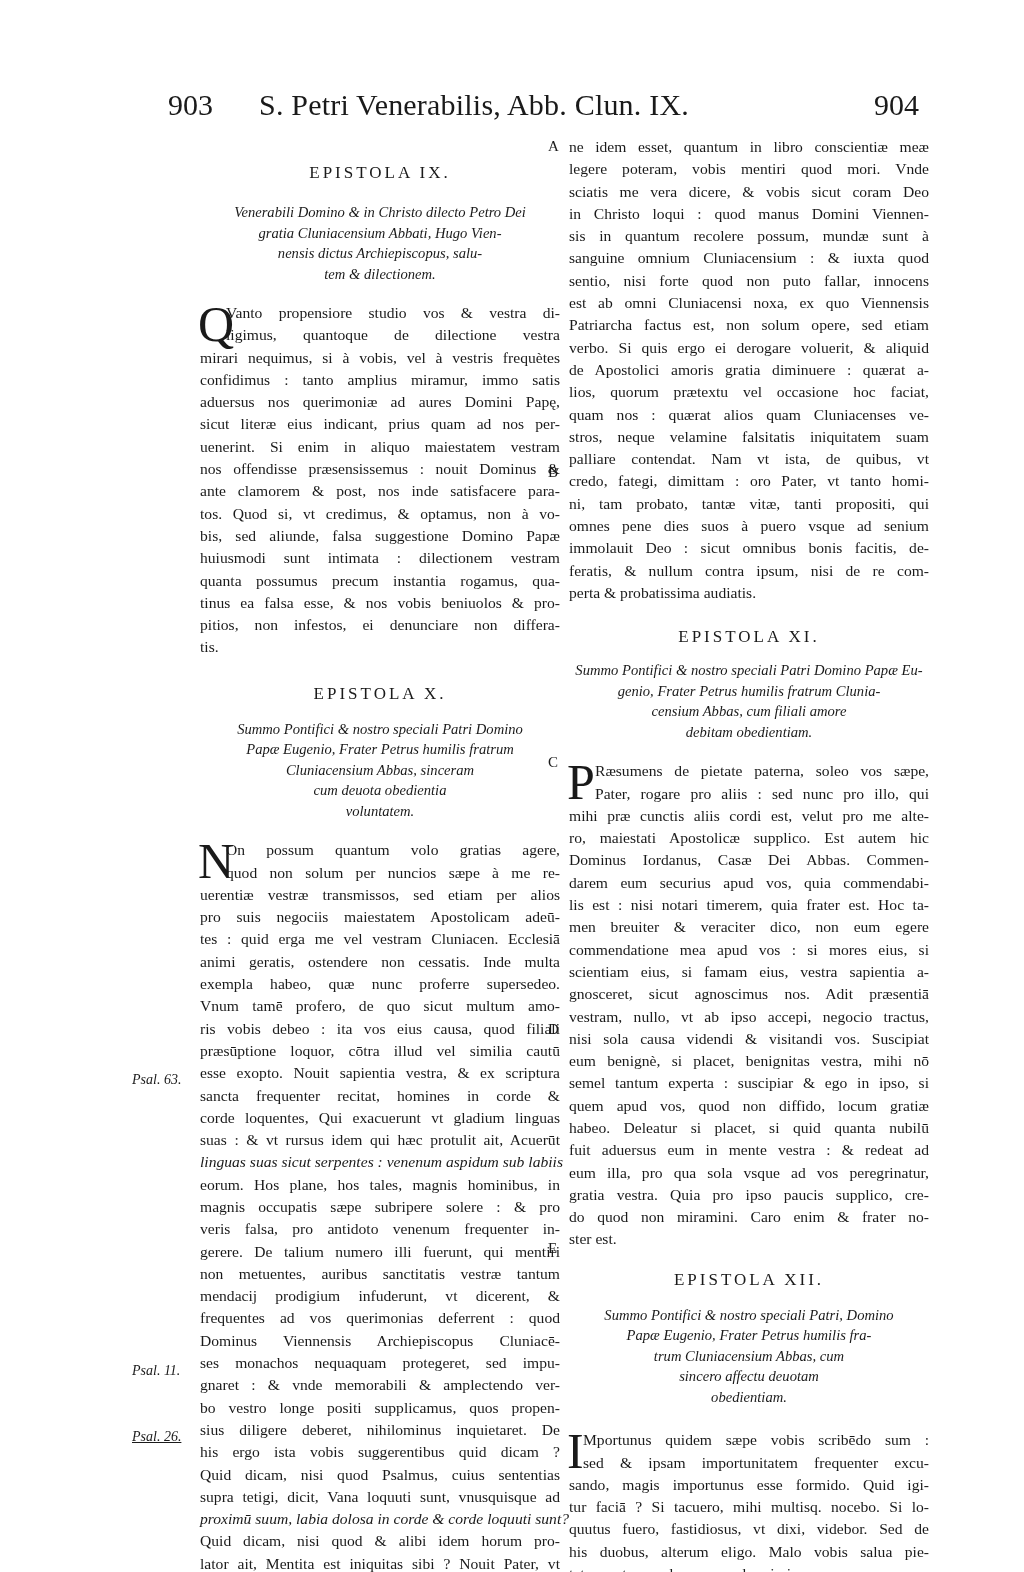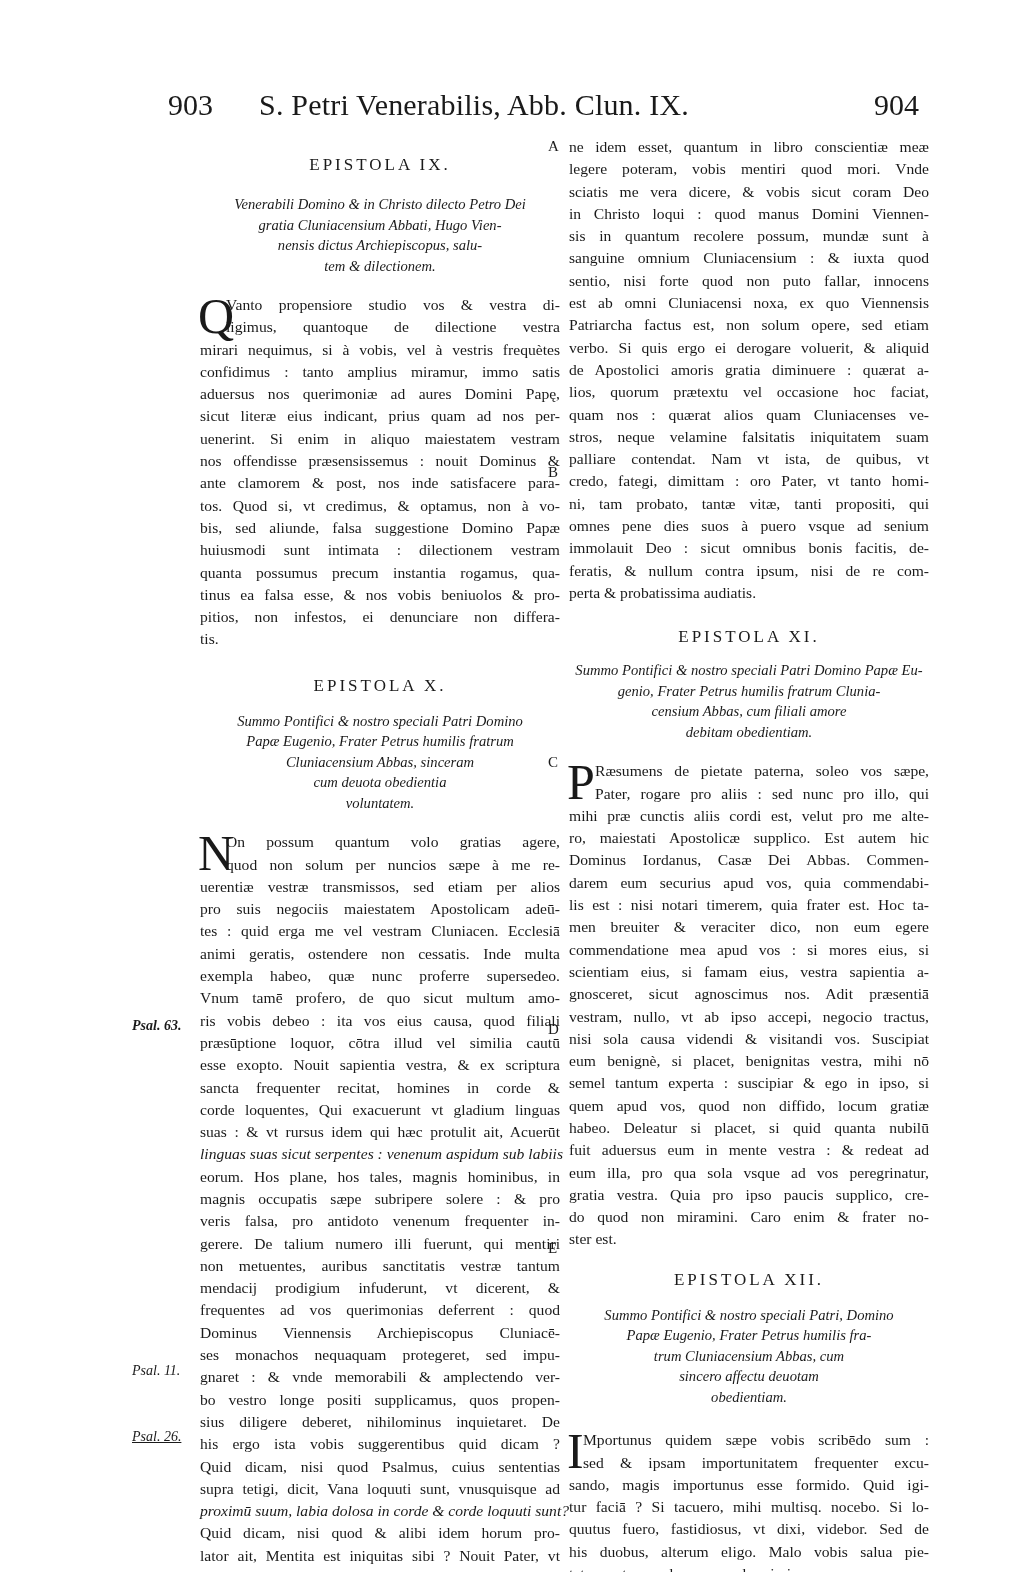--- a/index.html
+++ b/index.html
@@ -10,21 +10,21 @@
   .pnum { position: absolute; top: 0; font-size: 30px; }
   .pnum.left { left: 168px; }
   .pnum.right { left: 874px; }
   .running-title { position: absolute; top: 0; left: 259px; font-size: 30px; letter-spacing: 0.2px; }
   .col { position: absolute; width: 360px; }
   .col.left { left: 200px; top: 150px; }
   .col.right { left: 569px; top: 136px; }
   .line { height: 22.3px; line-height: 22.3px; font-size: 15.6px; white-space: nowrap;
           text-align: justify; text-align-last: justify; position: relative; }
   .line.last { text-align-last: left; }
-  .ep-title { text-align: center; font-size: 17px; letter-spacing: 3px; height: 30px; line-height: 30px; margin: 0; }
+  .ep-title { text-align: center; font-size: 17px; letter-spacing: 3px; height: 30px; line-height: 30px; margin: 8px; }
   .addr { font-style: italic; text-align: center; font-size: 14.6px; line-height: 20.5px; }
   .addr div { height: 20.5px; white-space: nowrap; }
   .dropcap-wrap { position: relative; }
   .dropcap { position: absolute; left: -2px; top: 0px; font-size: 50px; line-height: 44px; }
   .indent { padding-left: 26px; }
   .sidenote { position: absolute; font-size: 14px; font-style: italic; white-space: nowrap; }
   .marker { position: absolute; font-size: 15px; }
   .it { font-style: italic; }
 </style>
 </head>
@@ -37,21 +37,21 @@
     <span class="running-title">S. Petri Venerabilis, Abb. Clun. IX.</span>
     <span class="pnum right">904</span>
   </div>
 
   <span class="marker" style="left:548px; top:138px;">A</span>
   <span class="marker" style="left:548px; top:464px;">B</span>
   <span class="marker" style="left:548px; top:754px;">C</span>
   <span class="marker" style="left:548px; top:1021px;">D</span>
   <span class="marker" style="left:548px; top:1240px;">E</span>
 
-  <span class="sidenote" style="left:132px; top:1018px;font-weight:bold;">Psal. 63.</span>
+  <span class="sidenote" style="left:132px; top:1072px;">Psal. 63.</span>
   <span class="sidenote" style="left:132px; top:1363px;">Psal. 11.</span>
   <span class="sidenote" style="left:132px; top:1429px;text-decoration:underline;">Psal. 26.</span>
 
   <div class="col left">
     <div>
       <div class="ep-title">EPISTOLA IX.</div>
       <div class="addr" style="margin-top:14px;">
         <div>Venerabili Domino &amp; in Christo dilecto Petro Dei</div>
         <div>gratia Cluniacensium Abbati, Hugo Vien-</div>
         <div>nensis dictus Archiepiscopus, salu-</div>

